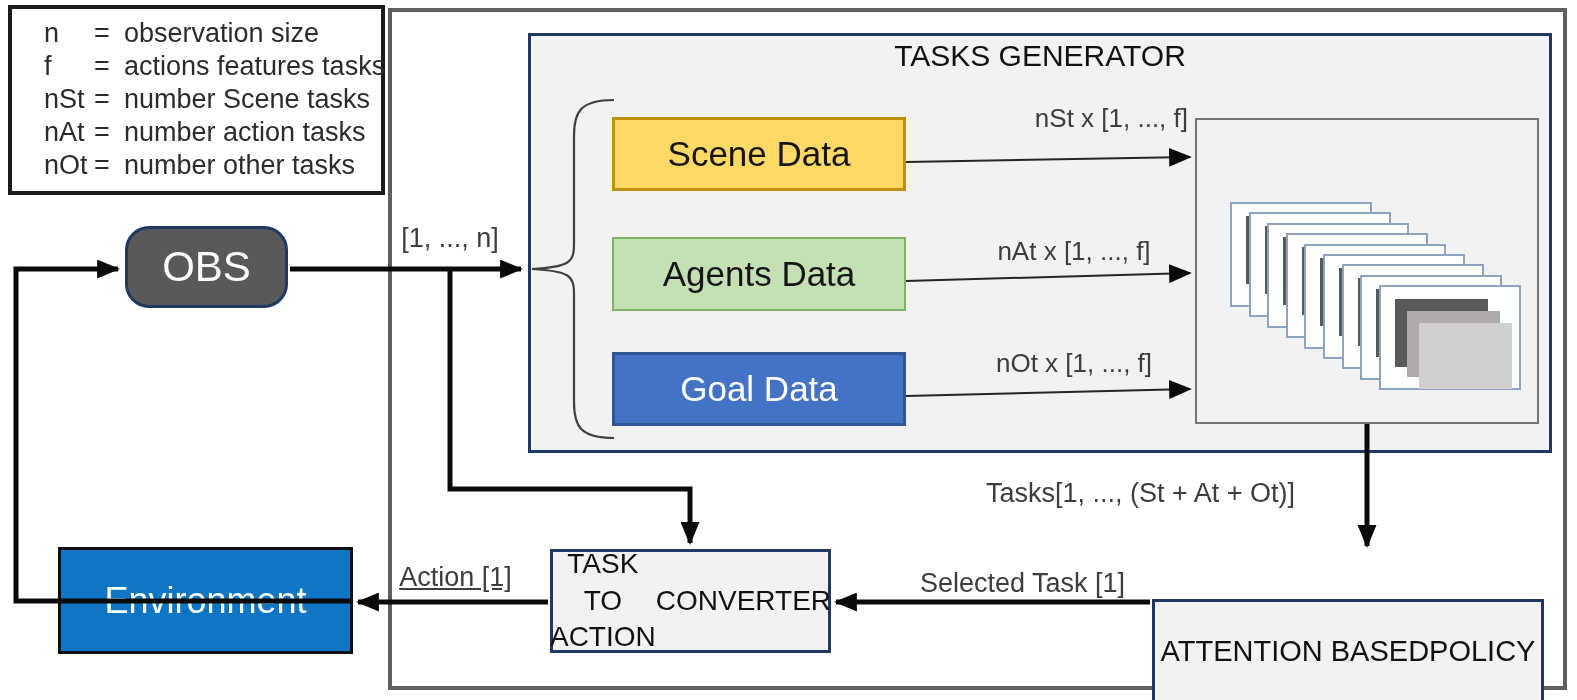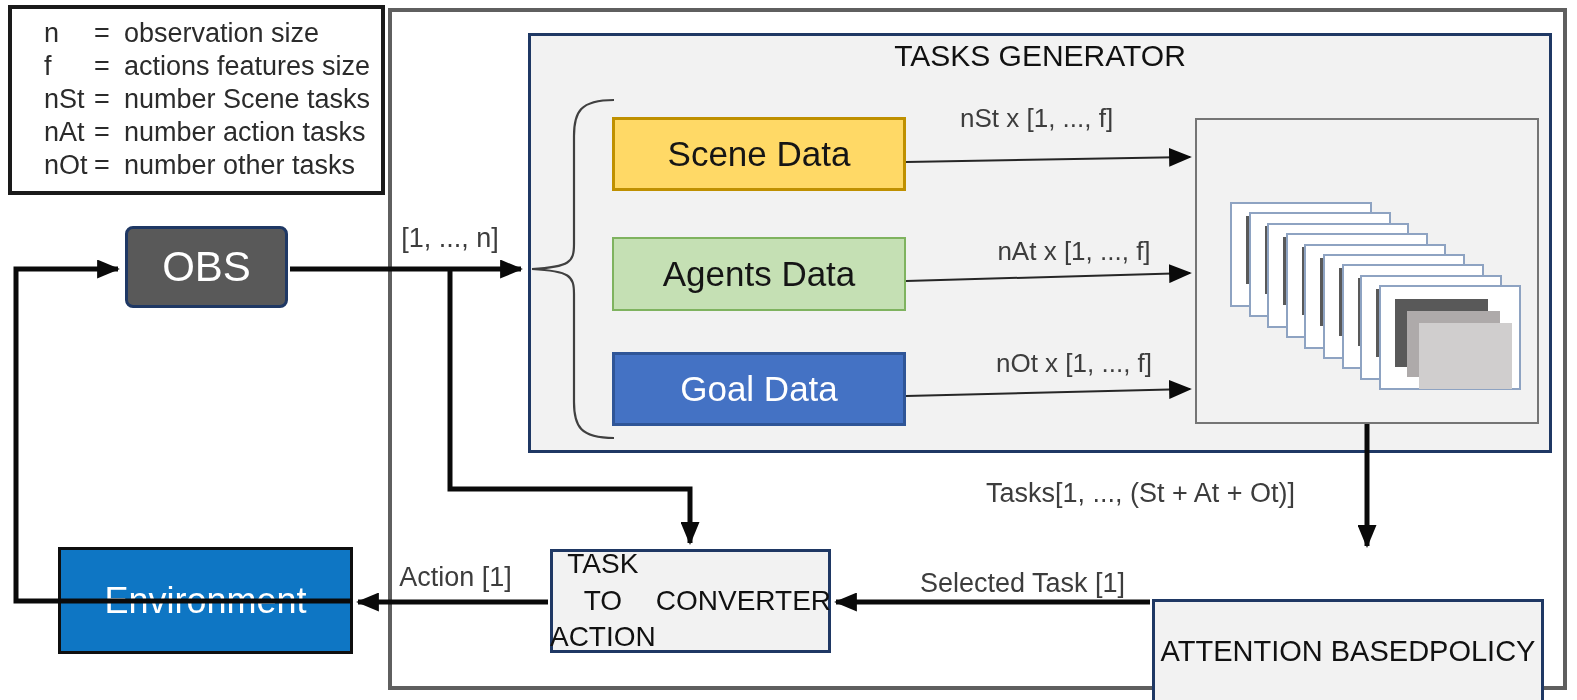--- a/index.html
+++ b/index.html
@@ -33,64 +33,64 @@
   #tasks-pool{left:1195px;top:118px;width:344px;height:306px;background:var(--panel-fill);
               border:2.5px solid var(--pool-border);}
   #tasks-pool-title{position:absolute;left:0;top:12px;width:100%;text-align:center;font-size:26px;color:#111;}
   .pool-card{position:absolute;width:142px;height:105px;background:#fff;border:2px solid var(--card-border);box-sizing:border-box;}
   .card-inner{position:absolute;}
   .card-dark{left:14px;top:12px;width:93px;height:68px;background:var(--card-dark);}
   .card-mid{left:26px;top:24px;width:93px;height:66px;background:var(--card-mid);}
   .card-light{left:38px;top:36px;width:93px;height:66px;background:var(--card-light);}
 
   
-  #obs-box{left:125px;top:226px;width:163px;height:82px;border-radius:8px;background:var(--obs-fill);
+  #obs-box{left:125px;top:226px;width:163px;height:82px;border-radius:24px;background:var(--obs-fill);
            border:3px solid var(--obs-border);display:flex;align-items:center;justify-content:center;
            color:#fff;font-size:42px;}
   
   #environment-box{left:58px;top:547px;width:295px;height:107px;background:var(--env-fill);
            border:3px solid #0f0f0f;display:flex;align-items:center;justify-content:center;
            color:#fff;font-size:36px;}
 
   
   .process-box{background:var(--panel-fill);border:3px solid var(--panel-border);display:flex;
                flex-direction:row;align-items:center;justify-content:center;
                font-size:28px;line-height:1.3;color:#111;text-align:center;}
   #converter-box{left:550px;top:549px;width:281px;height:104px;}
   #policy-box{left:1152px;top:551px;width:392px;height:106px;font-size:29px;margin-top:48px;}
 
   
   .edge-label{font-size:27px;color:#3d3d3d;white-space:nowrap;}
   #lbl-obs-out{left:391px;top:223px;width:118px;text-align:center;}
-  #lbl-scene-out{left:960px;top:103px;width:228px;text-align:left;font-size:26px;}
+  #lbl-scene-out{left:960px;top:103px;width:228px;text-align:right;font-size:26px;}
   #lbl-agents-out{left:960px;top:236px;width:228px;text-align:center;font-size:26px;}
   #lbl-goal-out{left:960px;top:348px;width:228px;text-align:center;font-size:26px;}
   #lbl-pool-out{left:958px;top:478px;width:337px;text-align:right;}
   #lbl-selected-task{left:900px;top:568px;width:245px;text-align:center;}
-  #lbl-action{left:398px;top:562px;width:115px;text-align:center;}
+  #lbl-action{left:398px;top:562px;width:115px;text-align:center;text-decoration:underline;}
 
   #connector-layer{left:0;top:0;width:1577px;height:700px;pointer-events:none;z-index:10;}
 </style>
 </head>
 <body>
 
 <div id="stage">
 
   <div class="abs" id="outer-frame"></div>
 
   <div class="abs" id="legend">
     <div class="legend-row">
       <span>n</span>
         <span>=</span>
         <span>observation size</span>
     </div>
     <div class="legend-row">
       <span>f</span>
         <span>=</span>
-        <span>actions features size</span>
+        <span>actions features tasks</span>
     </div>
     <div class="legend-row">
       <span>nSt</span>
         <span>=</span>
         <span>number Scene tasks</span>
     </div>
     <div class="legend-row">
       <span>nAt</span>
         <span>=</span>
         <span>number action tasks</span>

